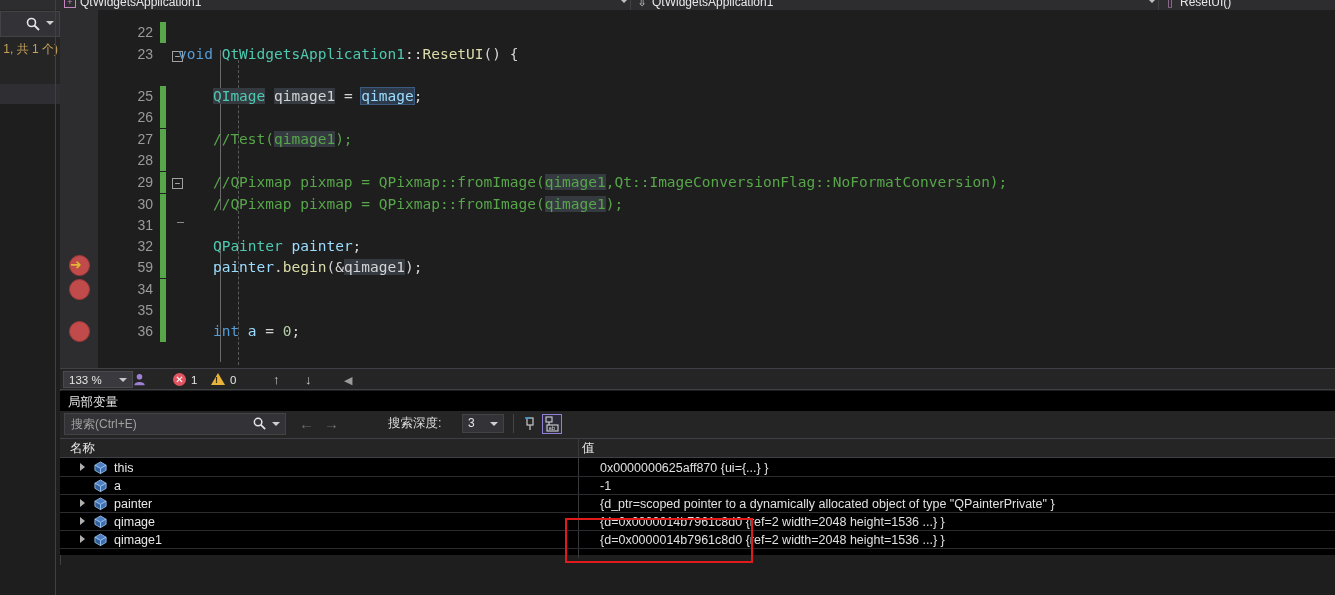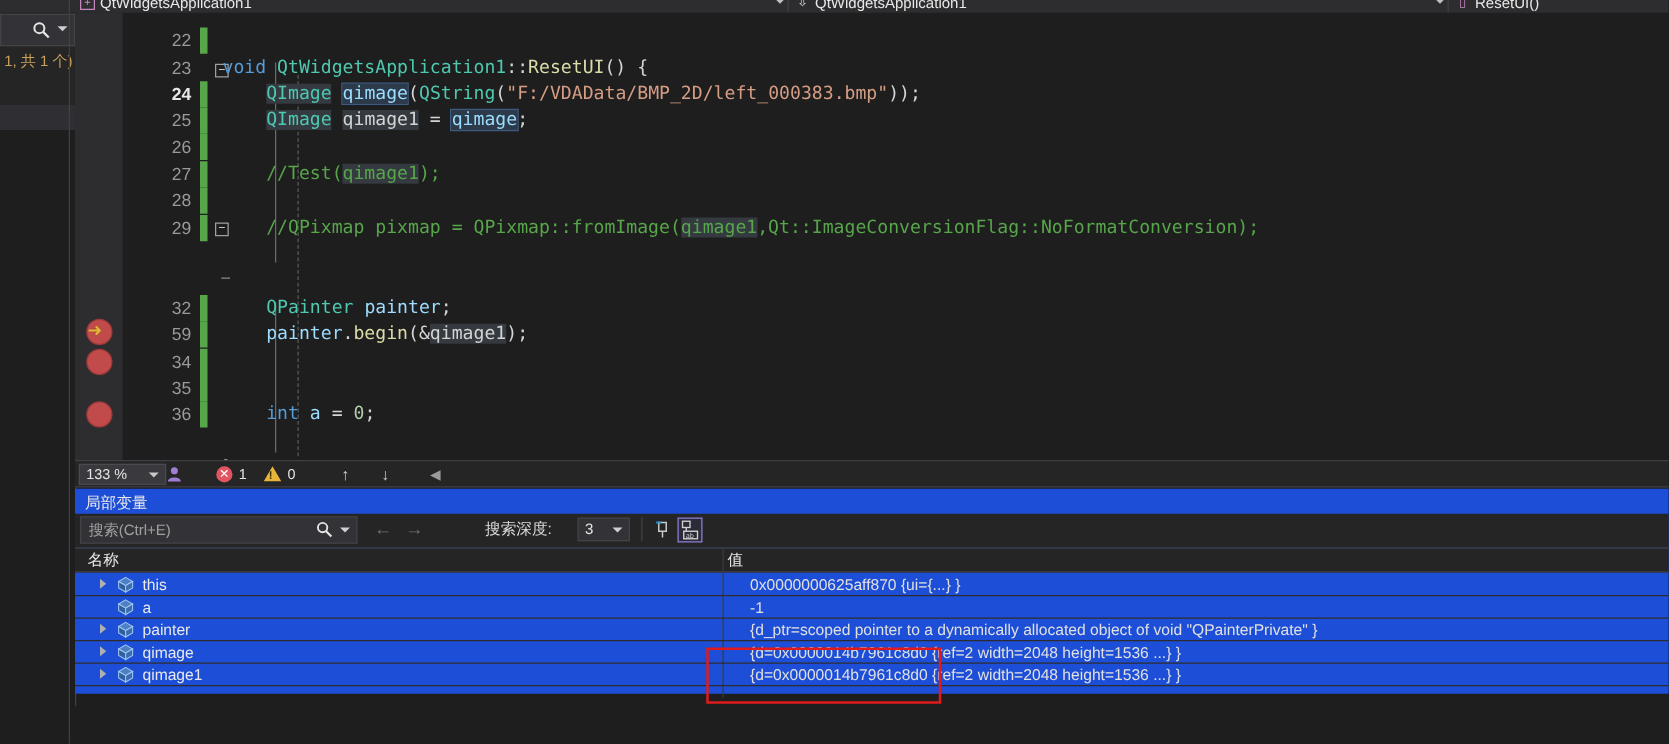--- a/index.html
+++ b/index.html
@@ -81,21 +81,21 @@
   .sb-txt{position:absolute;top:3px;font-size:11.5px;line-height:16px;color:#e4e4e4;}
   .err-dot{position:absolute;left:113px;top:4px;width:13px;height:13px;border-radius:50%;background:#e05561;color:#fff;font-size:10px;line-height:13px;text-align:center;font-weight:bold;}
   .warn-tri{position:absolute;left:151px;top:4px;width:0;height:0;border-left:7px solid transparent;border-right:7px solid transparent;border-bottom:12px solid #e8b33b;}
   .warn-ex{position:absolute;left:155px;top:7px;font-size:9px;color:#3a2c00;font-weight:bold;line-height:9px;}
   .sb-arrowU{left:213px;color:#cfcfcf;}
   .sb-arrowD{left:245px;color:#cfcfcf;}
   .sb-back{left:284px;color:#9a9a9a;font-size:11px;}
   .sb-head{position:absolute;left:72px;top:3px;width:16px;height:16px;color:#9f7fd4;font-size:13px;line-height:16px;}
 
   
-  .locals{position:absolute;left:60px;top:391px;width:1275px;height:164px;background:#1d4ed8;}
+  .locals{position:absolute;left:60px;top:391px;width:1275px;height:164px;background:#000000;}
   .lc-title{position:absolute;left:8px;top:2px;font-size:12.5px;color:#e8e8e8;line-height:18px;}
   .lc-toolbar{position:absolute;left:0;top:20px;width:1275px;height:27px;background:#252526;}
   .lc-search{position:absolute;left:4px;top:2px;width:222px;height:22px;background:#333337;border:1px solid #434346;box-sizing:border-box;}
   .lc-searchtxt{position:absolute;left:6px;top:0;font-size:12px;line-height:20px;color:#a0a0a0;}
   .lc-searchicon{position:absolute;right:18px;top:2px;font-size:13px;line-height:17px;color:#e6e6e6;}
   .lc-searchcar{position:absolute;right:5px;top:8px;width:0;height:0;border-left:4px solid transparent;border-right:4px solid transparent;border-top:4px solid #cfcfcf;}
   .lc-navL{position:absolute;left:239px;top:2px;font-size:15px;line-height:21px;color:#6d6d6d;}
   .lc-navR{position:absolute;left:264px;top:2px;font-size:15px;line-height:21px;color:#6d6d6d;}
   .lc-depthlab{position:absolute;left:288px;top:3px;font-size:12.5px;line-height:19px;color:#dcdcdc;margin-left:40px;}
   .lc-depthbox{position:absolute;left:402px;top:3px;width:42px;height:19px;background:#333337;border:1px solid #434346;box-sizing:border-box;}
@@ -181,25 +181,20 @@
         <span class="lnum">22</span>
         <span class="chgbar"></span>
       </div>
 
       <div class="line" style="top:34px;">
         <span class="lnum">23</span>
         <span class="chgbar none"></span>
         <span class="ctext"><span class="kw">void</span> <span class="type">QtWidgetsApplication1</span><span class="pun">::</span><span class="fn">ResetUI</span><span class="pun">()</span> <span class="pun">{</span></span>
       </div>
 
-      <div class="line" style="top:55px;">
-        <span class="lnum cur">24</span>
-        <span class="chgbar"></span>
-        <span class="ctext">    <span class="type occ">QImage</span> <span class="var hl">qimage</span><span class="pun">(</span><span class="type">QString</span><span class="pun">(</span><span class="str">"F:/VDAData/BMP_2D/left_000383.bmp"</span><span class="pun">));</span></span>
-      </div>
 
       <div class="line" style="top:76px;">
         <span class="lnum">25</span>
         <span class="chgbar"></span>
         <span class="ctext">    <span class="type occ">QImage</span> <span class="occ">qimage1</span> <span class="pun">=</span> <span class="var hl">qimage</span><span class="pun">;</span></span>
       </div>
 
       <div class="line" style="top:97px;">
         <span class="lnum">26</span>
         <span class="chgbar"></span>
@@ -215,21 +210,30 @@
         <span class="lnum">28</span>
         <span class="chgbar"></span>
       </div>
 
       <div class="line" style="top:162px;">
         <span class="lnum">29</span>
         <span class="chgbar"></span>
         <span class="ctext">    <span class="cmt">//QPixmap pixmap = QPixmap::fromImage(</span><span class="cmt occ">qimage1</span><span class="cmt">,Qt::ImageConversionFlag::NoFormatConversion);</span></span>
       </div>
 
-
+      <div class="line" style="top:184px;">
+        <span class="lnum">30</span>
+        <span class="chgbar"></span>
+        <span class="ctext">    <span class="cmt">//QPixmap pixmap = QPixmap::fromImage(</span><span class="cmt occ">qimage1</span><span class="cmt">);</span></span>
+      </div>
+
+      <div class="line" style="top:205px;">
+        <span class="lnum">31</span>
+        <span class="chgbar"></span>
+      </div>
 
       <div class="line" style="top:226px;">
         <span class="lnum">32</span>
         <span class="chgbar"></span>
         <span class="ctext">    <span class="type">QPainter</span> <span class="var">painter</span><span class="pun">;</span></span>
       </div>
 
       <div class="line" style="top:247px;">
         <span class="lnum">59</span>
         <span class="chgbar"></span>
@@ -369,21 +373,21 @@
       <div class="lc-row" style="top:36px;">
         <span class="lc-exp"></span>
         <span class="lc-icon">
           <svg width="15" height="14" viewBox="0 0 16 15">
               <path d="M8 1 L14 4.5 L8 8 L2 4.5 Z" fill="#4c7fc4" stroke="#9fc6f0" stroke-width="0.9"></path>
               <path d="M2 4.5 L2 10 L8 13.5 L8 8 Z" fill="#2f5f9e" stroke="#9fc6f0" stroke-width="0.9"></path>
               <path d="M14 4.5 L14 10 L8 13.5 L8 8 Z" fill="#3b6db2" stroke="#9fc6f0" stroke-width="0.9"></path>
             </svg>
         </span>
         <span class="lc-name">painter</span>
-        <span class="lc-val">{d_ptr=scoped pointer to a dynamically allocated object of void "QPainterPrivate" }</span>
+        <span class="lc-val">{d_ptr=scoped pointer to a dynamically allocated object of type "QPainterPrivate" }</span>
       </div>
 
       <div class="lc-row" style="top:54px;">
         <span class="lc-exp"></span>
         <span class="lc-icon">
           <svg width="15" height="14" viewBox="0 0 16 15">
               <path d="M8 1 L14 4.5 L8 8 L2 4.5 Z" fill="#4c7fc4" stroke="#9fc6f0" stroke-width="0.9"></path>
               <path d="M2 4.5 L2 10 L8 13.5 L8 8 Z" fill="#2f5f9e" stroke="#9fc6f0" stroke-width="0.9"></path>
               <path d="M14 4.5 L14 10 L8 13.5 L8 8 Z" fill="#3b6db2" stroke="#9fc6f0" stroke-width="0.9"></path>
             </svg>

